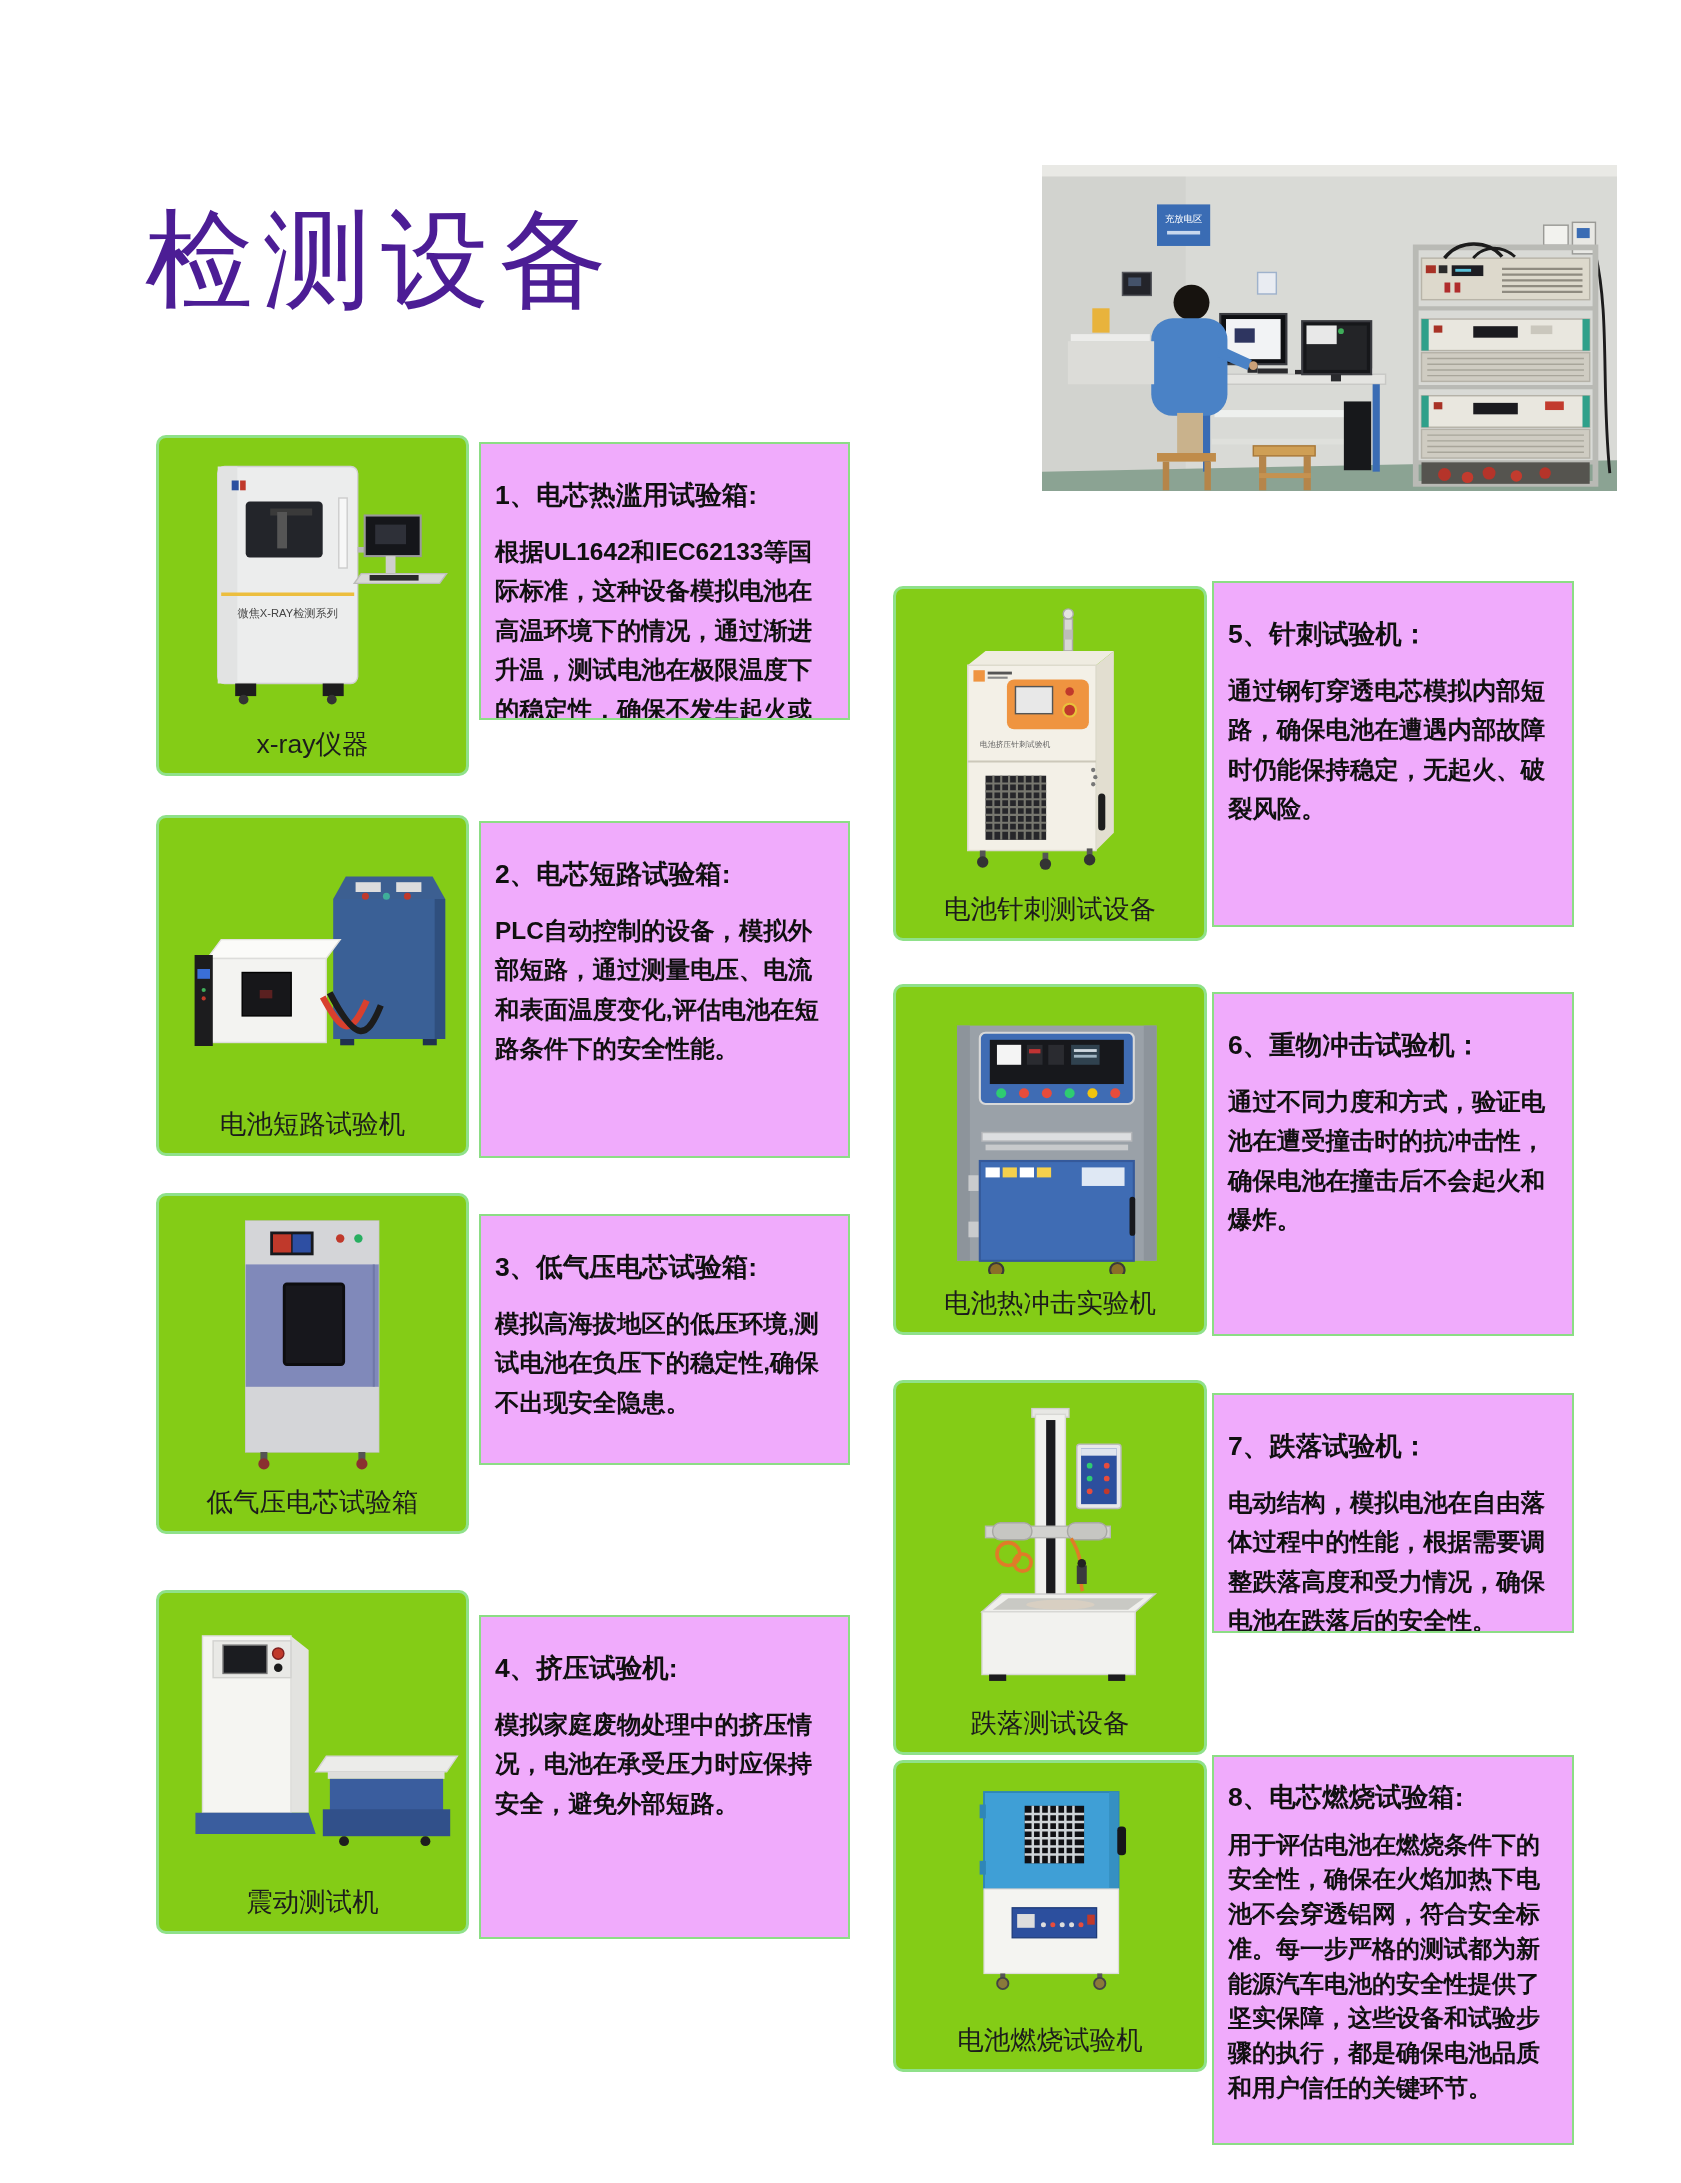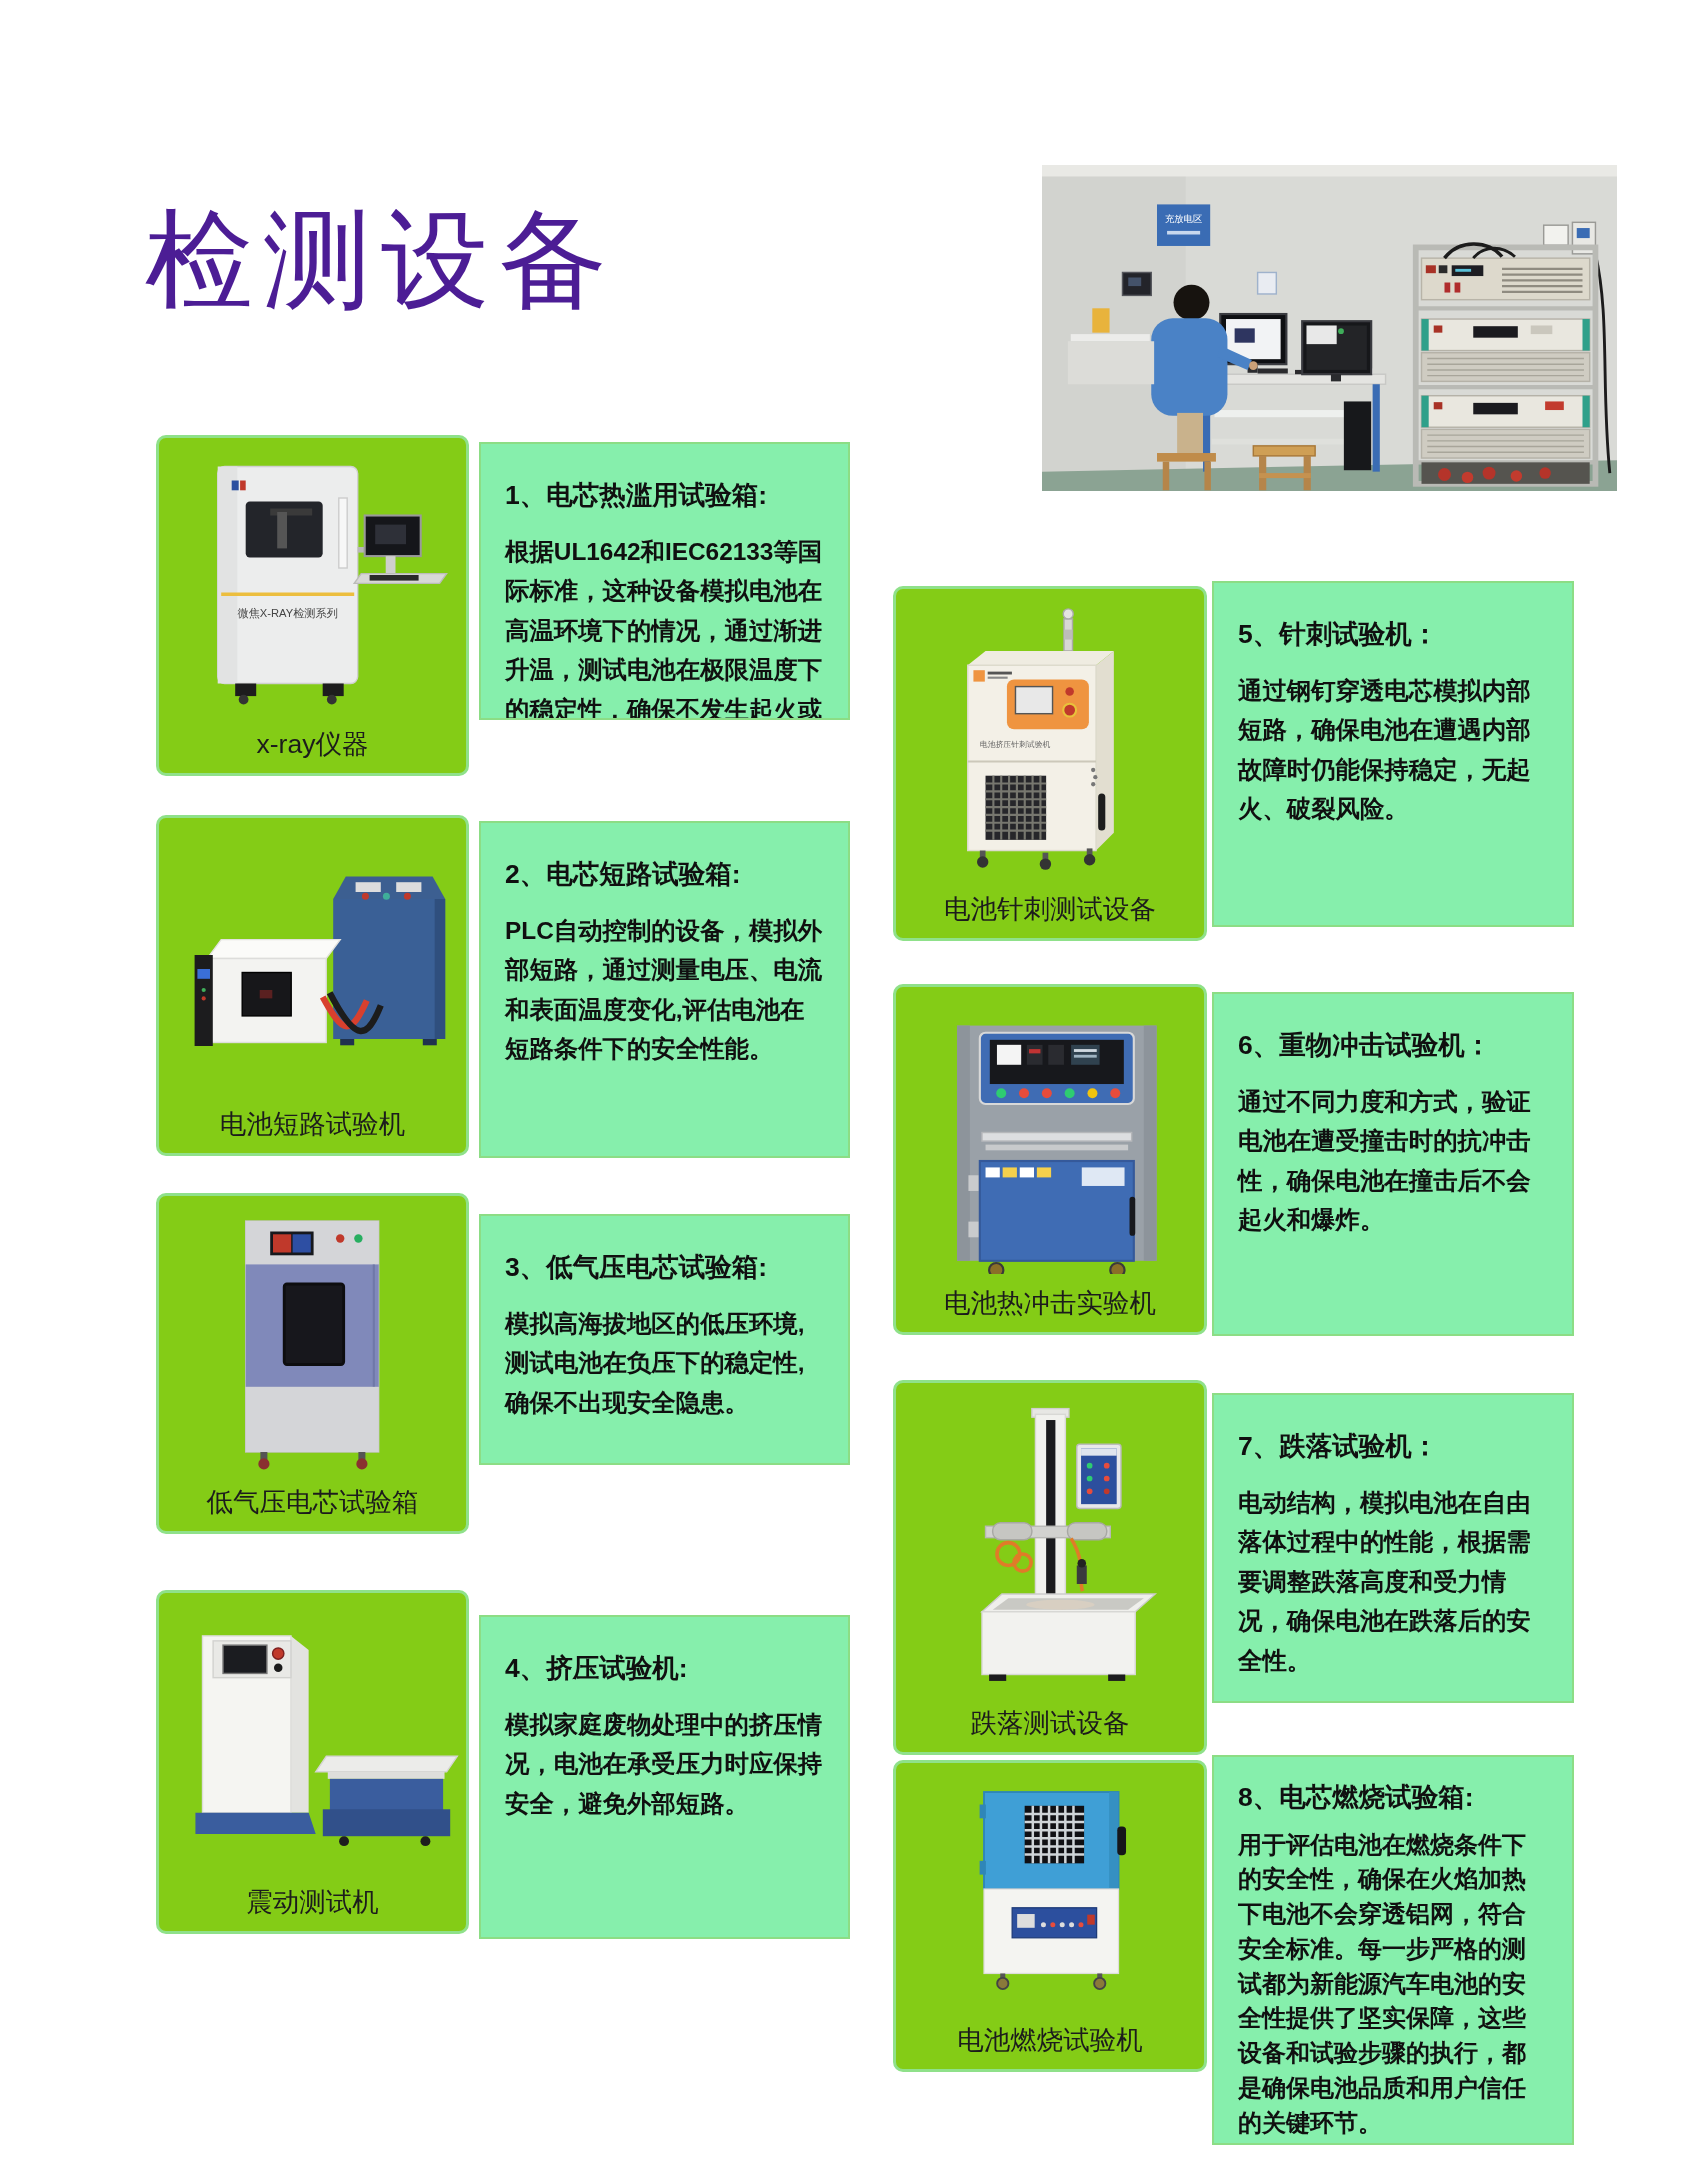--- a/index.html
+++ b/index.html
@@ -7,22 +7,22 @@
           font-family:"Liberation Sans",sans-serif;overflow:hidden;}
   .page-title{position:absolute;left:131px;top:174px;margin:14px;
               font-size:108px;font-weight:normal;color:#4c1d95;letter-spacing:10px;}
   .photo{position:absolute;left:1042px;top:165px;width:575px;height:326px;}
   .photo svg{width:100%;height:100%;display:block;}
   .img-card{position:absolute;background:#84cc16;border:3.6px solid #8fe18a;
             border-radius:10px;box-sizing:border-box;overflow:hidden;}
   .img-card svg{position:absolute;left:4.3px;top:4.3px;width:calc(100% - 8.6px);height:calc(100% - 62px);}
   .img-caption{position:absolute;left:0;bottom:11.5px;width:100%;text-align:center;
                font-size:26.5px;color:#1c1c1c;}
-  .text-card{position:absolute;background:#86efac;border:2.2px solid #8cdd85;
-             box-sizing:border-box;padding:33px 24px;overflow:hidden;}
+  .text-card{position:absolute;background:#f0abfc;border:2.2px solid #8cdd85;
+             box-sizing:border-box;padding:33px 14px;overflow:hidden;}
   .text-card h3{margin:0;font-size:26.5px;font-weight:bold;color:#101010;}
   .text-card p{margin:18.6px 0 0;font-size:24.4px;line-height:1.62;color:#101010;font-weight:bold;}
   .text-card.compact{padding-top:21.5px;}
   .text-card.compact p{font-size:24px;line-height:1.45;margin-top:13px;}
 </style>
 </head>
 <body>
 
 <div class="canvas">
 
@@ -340,21 +340,21 @@
       <circle cx="255" cy="227" r="6" fill="#222"></circle>
       <polygon points="115,295 330,295 358,270 143,270" fill="#efefec" stroke="#cccccc" stroke-width="2"></polygon>
       <polygon points="130,292 320,292 342,276 152,276" fill="#c9c9c4"></polygon>
       <ellipse cx="225" cy="285" rx="48" ry="7" fill="#d8cfc2"></ellipse>
       <rect x="115" y="295" width="215" height="88" fill="#f2f2ef" stroke="#d8d8d5" stroke-width="2"></rect>
       <rect x="125" y="383" width="24" height="9" fill="#1c1c1e"></rect>
       <rect x="292" y="383" width="24" height="9" fill="#1c1c1e"></rect>
     </svg>
     <div class="img-caption">跌落测试设备</div>
   </div>
-  <div class="text-card" style="left:1212px;top:1393px;width:362px;height:310px;">
+  <div class="text-card" style="left:1212px;top:1393px;width:362px;height:240px;">
     <h3>7、跌落试验机：</h3>
     <p>电动结构，模拟电池在自由落体过程中的性能，根据需要调整跌落高度和受力情况，确保电池在跌落后的安全性。</p>
   </div>
 
   <div class="img-card" style="left:893px;top:1760px;width:314px;height:312px;">
     <svg viewBox="0 0 420 390">
       <rect x="105" y="40" width="215" height="155" fill="#3f9fd6" stroke="#2f86b8" stroke-width="3"></rect>
       <rect x="305" y="40" width="15" height="155" fill="#3590c2"></rect>
       <rect x="170" y="62" width="95" height="92" fill="#101014"></rect>
       <path d="M183,62 V154 M196,62 V154 M209,62 V154 M222,62 V154 M235,62 V154 M248,62 V154" stroke="#cfd4d8" stroke-width="4"></path>

